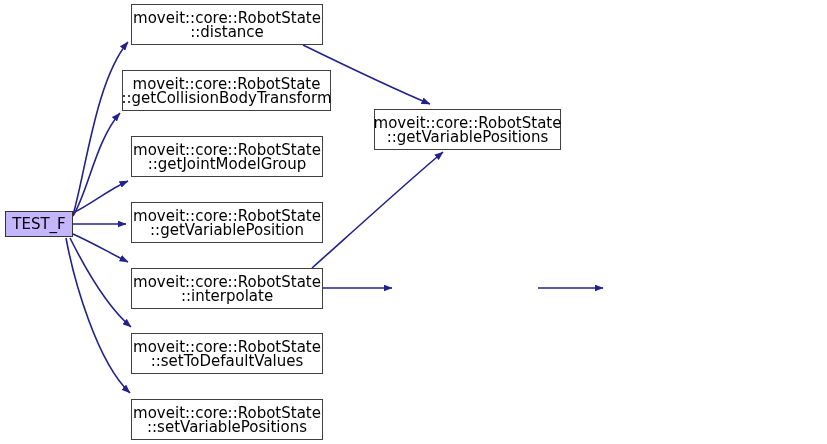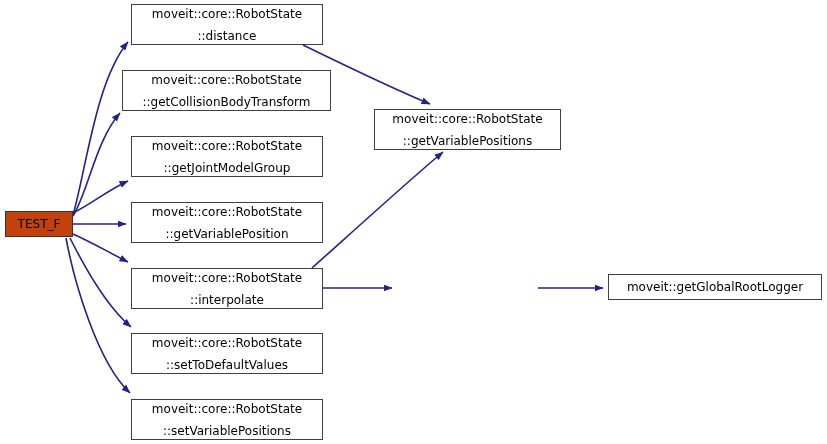--- a/index.html
+++ b/index.html
@@ -28,27 +28,27 @@
   .node {
     position: absolute;
     box-sizing: border-box;
     border: 1px solid #404040;
     background: #ffffff;
     color: #000000;
     display: flex;
     align-items: center;
     justify-content: center;
     text-align: center;
-    font-size: 12px;
-    line-height: 22px;
+    font-size: 15px;
+    line-height: 14px;
     letter-spacing: 0px;
     white-space: pre-line;
   }
   .node.current {
-    background: #c2410c;
+    background: #c4b5fd;
     border: 1px solid #333333;
     align-items: center;
   }
   .node .label {
     display: block;
     padding: 0 3px;
   }
 </style>
 </head>
 <body>
@@ -126,17 +126,14 @@
     <span class="label">moveit::core::RobotState
 ::setVariablePositions</span>
   </div>
 
   <div class="node" style="left:374px; top:109px; width:187px; height:41px;">
     <span class="label">moveit::core::RobotState
 ::getVariablePositions</span>
   </div>
 
 
-  <div class="node" style="left:608px; top:274px; width:214px; height:26px;">
-    <span class="label">moveit::getGlobalRootLogger</span>
-  </div>
 
 </div>
 
 </body></html>

